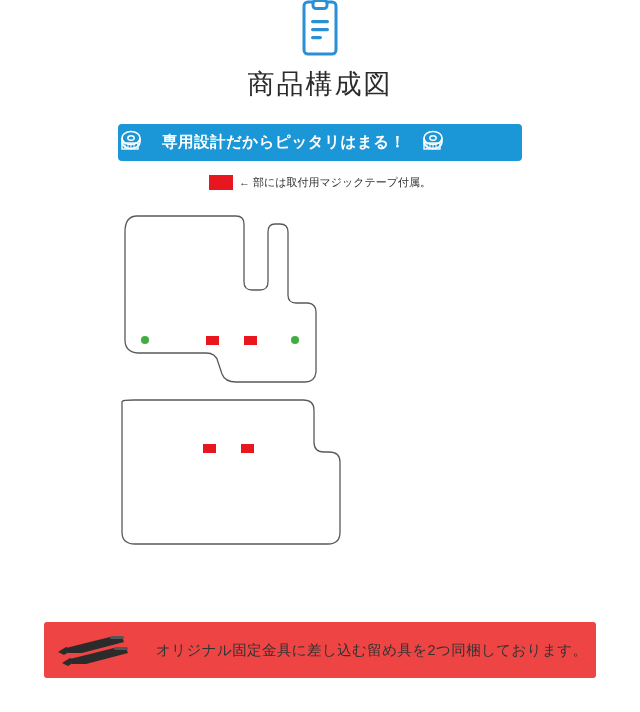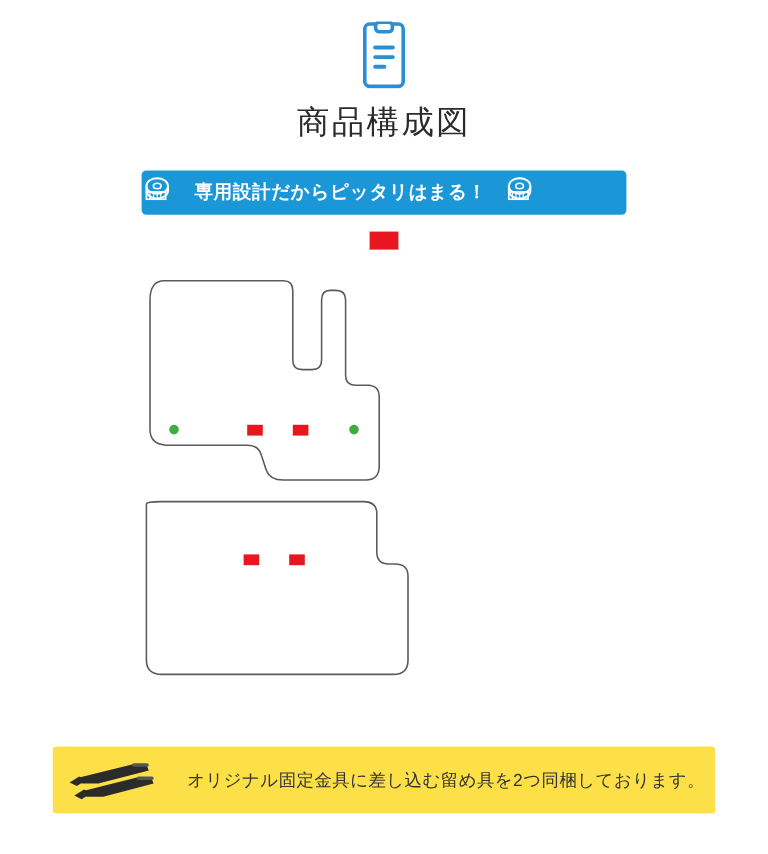--- a/index.html
+++ b/index.html
@@ -16,21 +16,20 @@
   }
   .page {
     position: relative;
     width: 640px;
     height: 712px;
     box-sizing: border-box;
   }
 
   
   .header {
-    padding-top: 18px;
     text-align: center;
   }
   .doc-icon {
     display: block;
     margin: 0 auto;
     width: 46px;
     height: 56px;
   }
   .page-title {
     margin: 10px 0 0 0;
@@ -110,21 +109,21 @@
     height: 370px;
   }
 
   
   .note {
     position: absolute;
     left: 44px;
     top: 622px;
     width: 552px;
     height: 56px;
-    background: #fde047;
+    background: #ef4444;
     border-radius: 3px;
     display: flex;
     align-items: center;
   }
   .clip-icon {
     width: 92px;
     height: 40px;
     flex: 0 0 auto;
     margin-left: 8px;
   }
@@ -172,20 +171,21 @@
         <path d="M4 8 v4 a9 6.5 0 0 0 18 0 v-4" fill="none" stroke="#ffffff" stroke-width="1.6"></path>
         <rect x="4" y="13" width="16" height="6" fill="none" stroke="#ffffff" stroke-width="1.4"></rect>
         <path d="M7 13 v6 M10 13 v6 M13 13 v6 M16 13 v6" stroke="#ffffff" stroke-width="1"></path>
       </svg>
     </span>
   </div>
 
   <div class="legend">
     <div class="legend-item">
       <span class="swatch-red"></span>
+      <span>← 部には取付用マジックテープ付属。</span>
     </div>
   </div>
 
   <div class="diagram-wrap">
     <svg class="diagram-svg" viewBox="0 0 440 370" xmlns="http://www.w3.org/2000/svg">
 
       <path d="M 25 30
                L 25 138
                Q 25 150 38 151
                L 106 151

